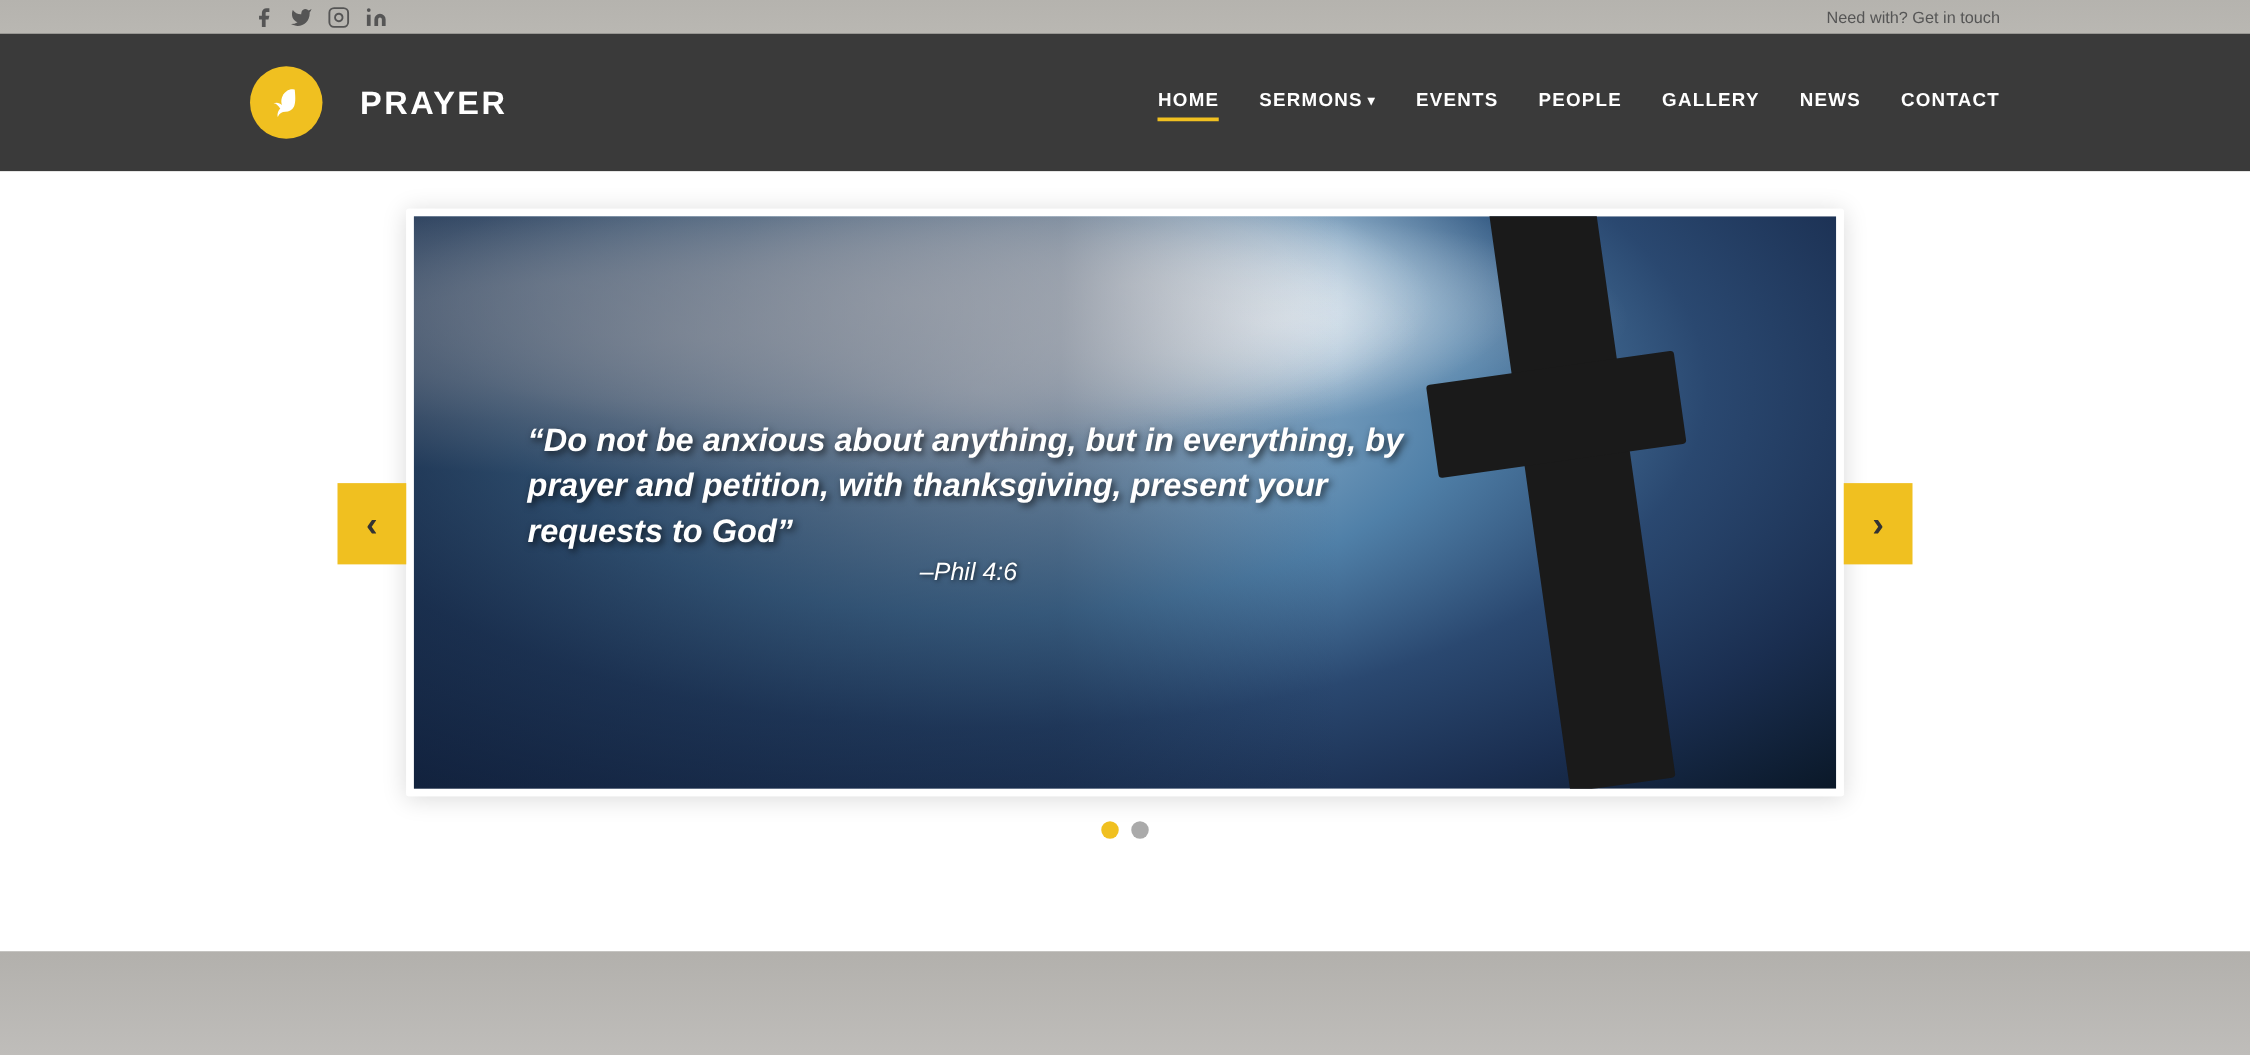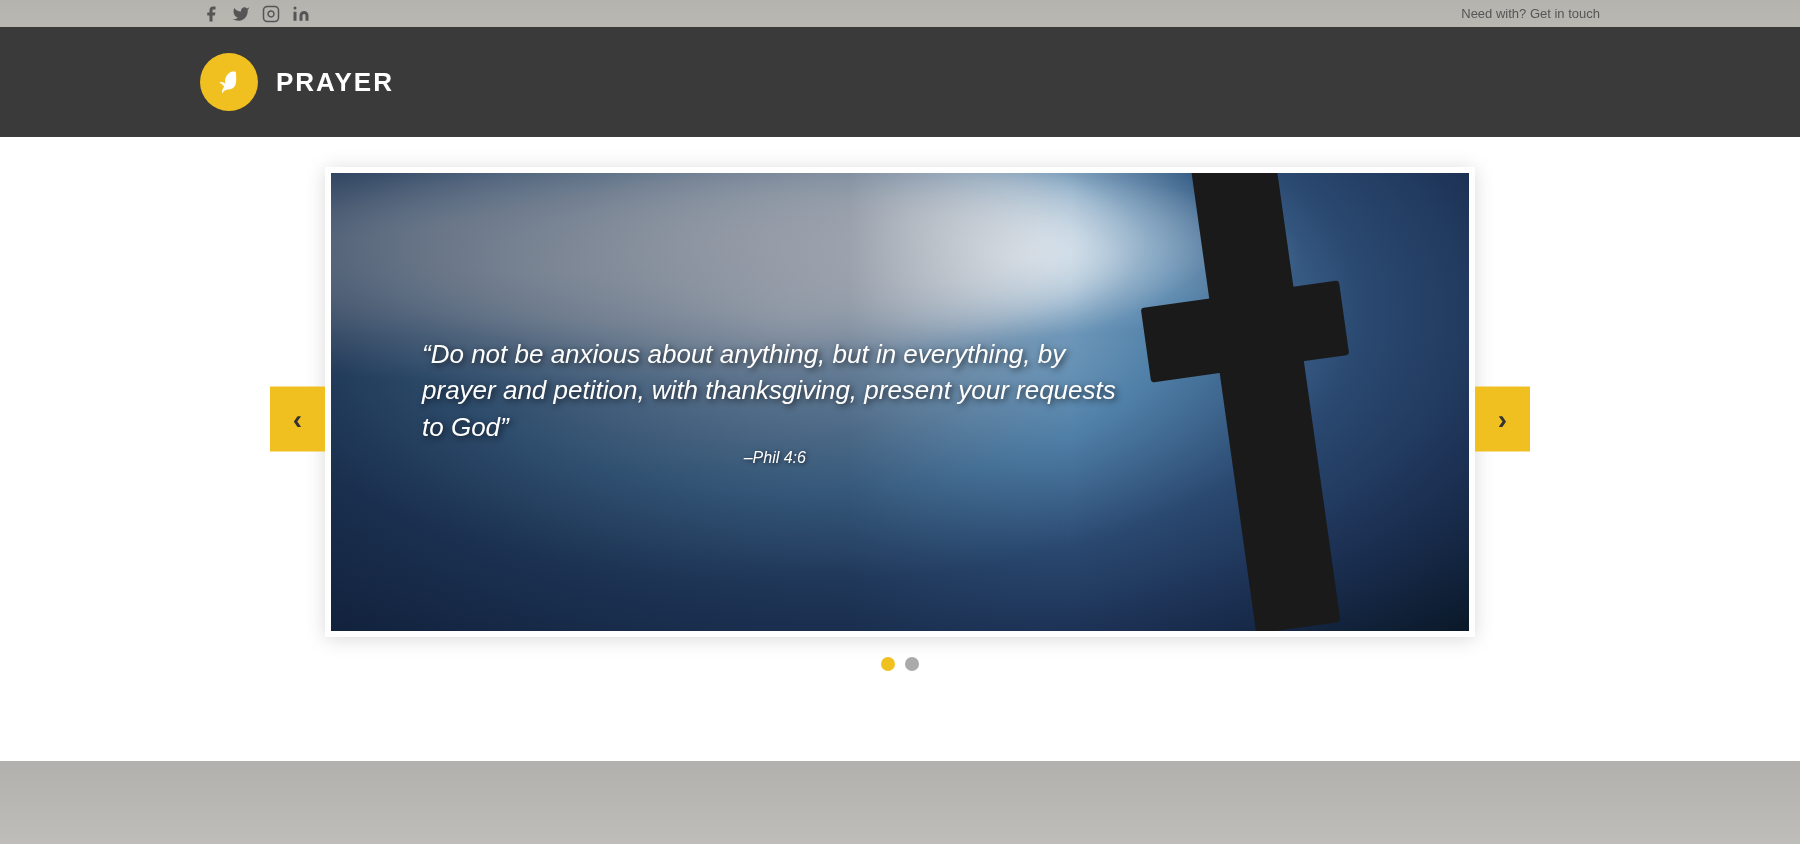--- a/index.html
+++ b/index.html
@@ -84,21 +84,21 @@
       background: #3a3a3a;
       display: flex;
       align-items: center;
       justify-content: space-between;
       padding: 0 200px;
       height: 110px;
     }
     .logo-area {
       display: flex;
       align-items: center;
-      gap: 18px;
+      gap: 30px;
       cursor: pointer;
     }
     .logo-circle {
       width: 58px;
       height: 58px;
       background: #f0c020;
       border-radius: 50%;
       display: flex;
       align-items: center;
       justify-content: center;
@@ -246,28 +246,28 @@
     .slide-quote {
       position: absolute;
       top: 50%;
       left: 8%;
       transform: translateY(-50%);
       color: #ffffff;
       max-width: 62%;
     }
     .slide-quote-text {
       font-size: 26px;
-      font-weight: 400;
+      font-weight: 700;
       font-style: italic;
       line-height: 1.4;
       text-shadow: 2px 2px 6px rgba(0,0,0,0.7);
       margin-bottom: 4px;
     }
     .slide-quote-ref {
-      font-size: 16px;
+      font-size: 20px;
       font-style: italic;
       text-align: center;
       text-shadow: 1px 1px 4px rgba(0,0,0,0.7);
     }
 
     
     .slide-btn {
       position: absolute;
       top: 50%;
       transform: translateY(-50%);
@@ -355,20 +355,34 @@
 
         <svg viewBox="0 0 50 50" fill="white" xmlns="http://www.w3.org/2000/svg">
           <path d="M35 10 C35 10 30 8 25 12 C20 16 18 22 20 28 C18 26 14 24 10 26 C14 26 16 30 18 32 C16 34 14 38 15 42 C17 38 20 36 24 36 C28 36 32 34 34 30 C36 26 36 20 35 10 Z" fill="white"></path>
           <path d="M22 16 C22 16 28 14 32 16" stroke="white" stroke-width="1.5" fill="none"></path>
           <circle cx="30" cy="14" r="2" fill="white"></circle>
         </svg>
       </div>
       <div class="logo-text">PRAYER</div>
     </div>
 
+    <nav class="nav">
+      <a class="nav-item active">HOME</a>
+      <a class="nav-item">
+        <span class="nav-item-with-arrow">
+          <span>SERMONS</span>
+          <span class="nav-arrow">▾</span>
+        </span>
+      </a>
+      <a class="nav-item">EVENTS</a>
+      <a class="nav-item">PEOPLE</a>
+      <a class="nav-item">GALLERY</a>
+      <a class="nav-item">NEWS</a>
+      <a class="nav-item">CONTACT</a>
+    </nav>
   </div>
 
   <div class="content-area">
 
     <div class="slideshow-container">
 
       <div class="slide">
         <div class="slide-bg">
           <div class="sky-gradient"></div>
           <div class="clouds"></div>

